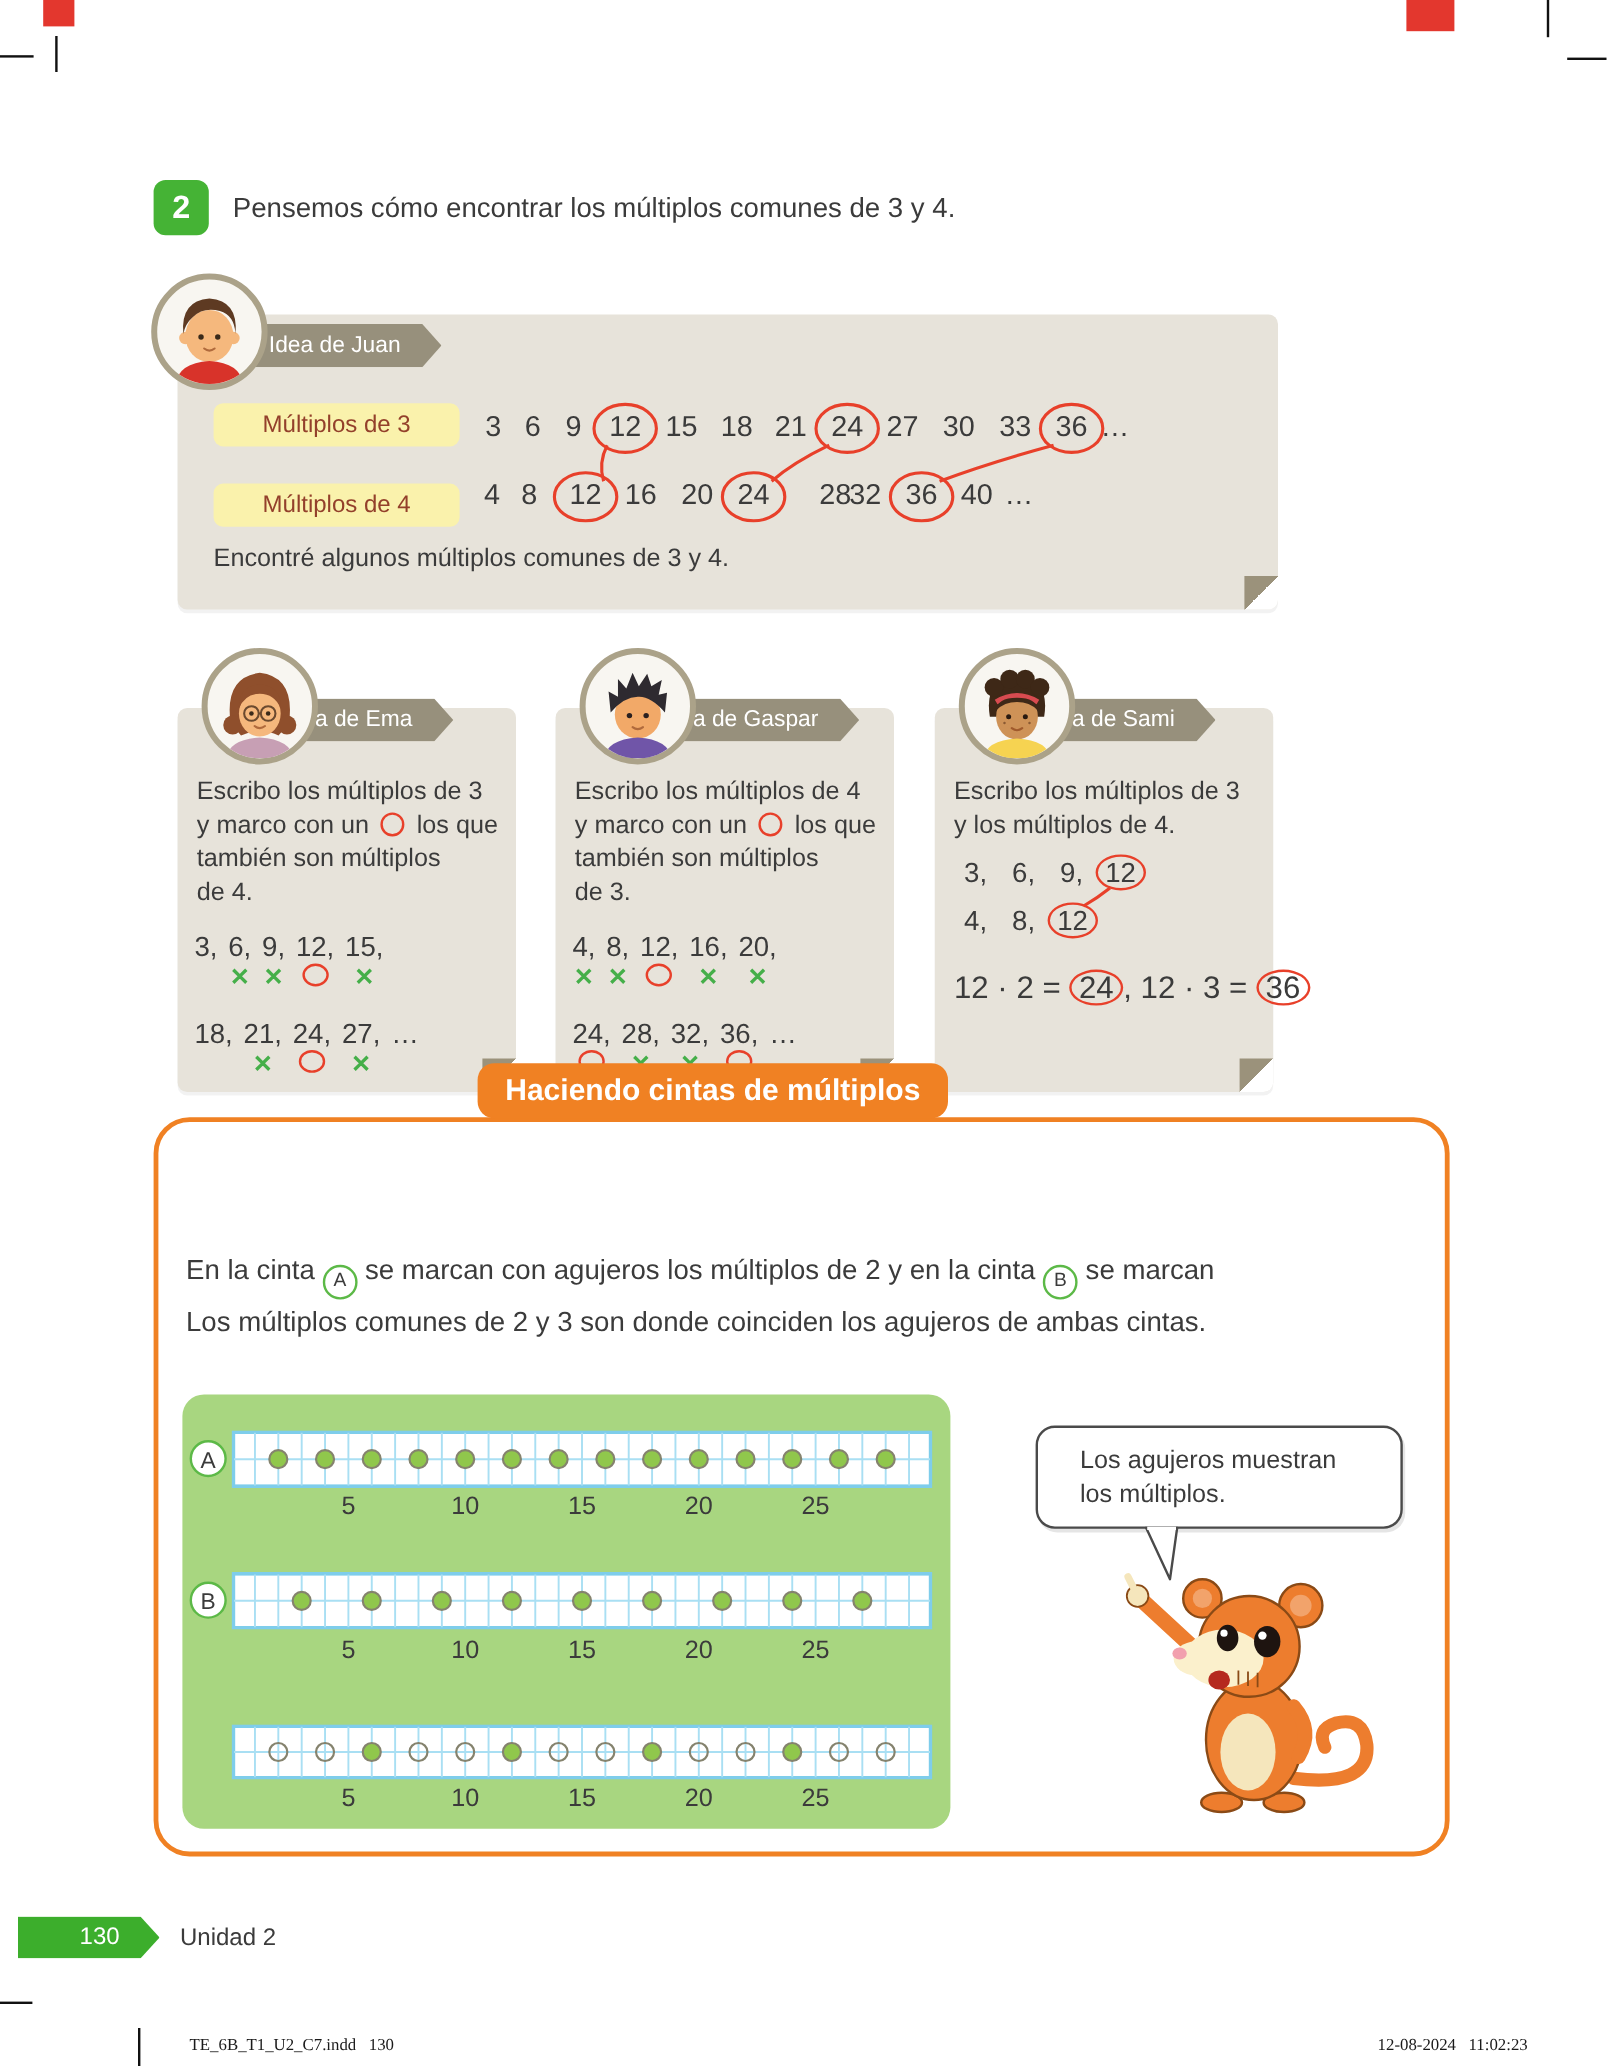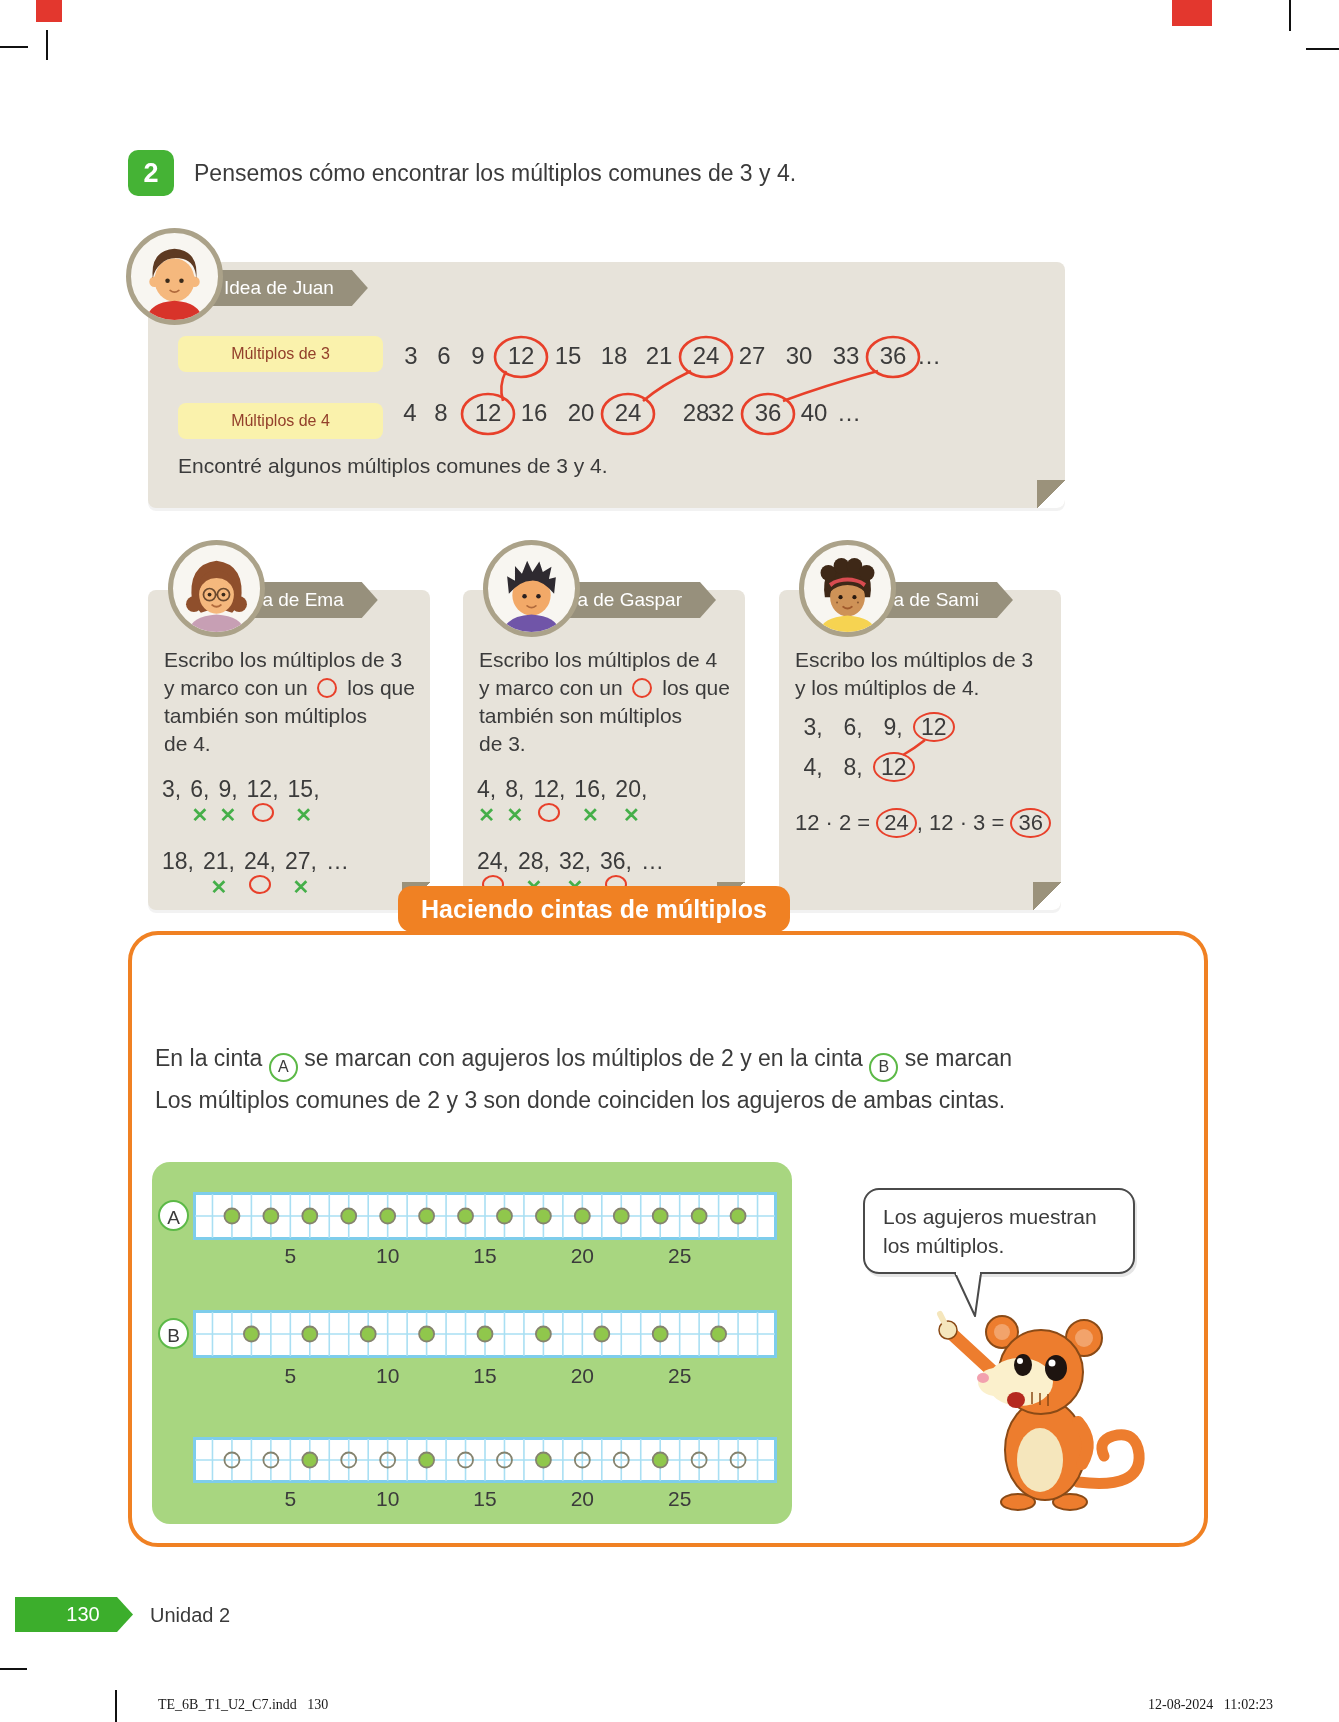--- a/index.html
+++ b/index.html
@@ -15,53 +15,53 @@
   .fold{position:absolute;right:0;bottom:0;width:28px;height:28px;
     background:linear-gradient(315deg,#ffffff 50%,#9B927B 50%);border-bottom-right-radius:8px}
   .ribbon{position:absolute;height:36px;background:#97907C;color:#fff;font-size:19px;line-height:36px;
     padding:0 34px 0 22px;white-space:nowrap;z-index:2;border-radius:4px 0 0 4px;
     clip-path:polygon(0 0,calc(100% - 16px) 0,100% 50%,calc(100% - 16px) 100%,0 100%)}
   .avatar{position:absolute;width:97px;height:97px;border-radius:50%;border:5px solid #ABA289;
     background:#F8F6F1;overflow:hidden;z-index:3;box-sizing:border-box}
   .avatar svg{width:100%;height:100%;display:block}
   
   .ylabel{position:absolute;width:205px;height:36px;background:#FAF2AC;border-radius:8px;color:#93402B;
-    font-size:16px;line-height:36px;text-align:center}
+    font-size:20px;line-height:36px;text-align:center}
   .jnum{position:absolute;transform:translateX(-50%);font-size:24px;line-height:30px;white-space:nowrap}
   .jcap{position:absolute;font-size:21px}
   .redstroke{fill:none;stroke:#E8402A;stroke-width:2.6px}
   
   .idea-text{position:absolute;font-size:21px;line-height:28px}
   .tline{white-space:nowrap}
   .nrow{position:absolute;display:flex;gap:9px}
   .nitem{display:flex;flex-direction:column;align-items:center}
   .nitem .n{font-size:23px;line-height:27px;white-space:nowrap}
   .mark{height:23px;display:flex;align-items:center;justify-content:center;min-width:18px}
   .mx{color:#45AF49;font-size:20px;font-weight:bold}
   .mo{width:15px;height:15px;border:2.5px solid #E8402A;border-radius:50%}
   .inline-o{display:inline-block;width:16px;height:16px;border:2.5px solid #E8402A;border-radius:50%;
     vertical-align:-3px;margin:0 4px}
   .red-ellipse{display:inline-block;border:2.5px solid #E8402A;border-radius:50%;padding:0 6px;line-height:26px}
   .sitem{width:40px;text-align:center;font-size:23px;line-height:30px}
-  .sami-eq{position:absolute;font-size:22px;white-space:nowrap}
+  .sami-eq{position:absolute;font-size:26px;white-space:nowrap}
   .circle-badge{display:inline-flex;width:25px;height:25px;border:2px solid #5CB947;border-radius:50%;
     align-items:center;justify-content:center;font-size:16px;background:#fff;vertical-align:-6px}
   
   .orange-banner{position:absolute;background:#F08123;color:#fff;font-size:25px;font-weight:bold;
     text-align:center;line-height:46px;border-radius:14px;z-index:2}
   .orange-box{position:absolute;border:4px solid #F08123;border-radius:30px;background:#fff;box-sizing:border-box}
   .intro{position:absolute;font-size:23px;line-height:36px}
   .green-panel{position:absolute;background:#A8D680;border-radius:18px}
   .tape-label{position:absolute;width:31px;height:31px;border:2px solid #5CB947;border-radius:50%;
     background:#fff;text-align:center;line-height:31px;font-size:19px;z-index:2;box-sizing:border-box}
   .strip{position:absolute}
   .axis{position:absolute;height:26px}
   .axis span{position:absolute;transform:translateX(-50%);font-size:21px}
   .bubble{position:absolute;background:#fff;border:2px solid #4A4A4A;border-radius:16px;
-    padding:12px 18px;font-size:21px;line-height:29px;box-shadow:2px 3px 0 rgba(0,0,0,.1)}
+    padding:12px 35px;font-size:21px;line-height:29px;box-shadow:2px 3px 0 rgba(0,0,0,.1)}
   
   .footer-badge{position:absolute;background:#3CAE2C;color:#fff;font-size:20px;line-height:35px;
     text-align:center;padding:0 26px 0 44px;
     clip-path:polygon(0 0,calc(100% - 16px) 0,100% 50%,calc(100% - 16px) 100%,0 100%)}
   .unit-label{position:absolute;font-size:20px}
   .print-text{position:absolute;font-family:"Liberation Serif",serif;font-size:14px;color:#1a1a1a;white-space:pre}
   .crop-h{position:absolute;background:#111;height:2px}
   .crop-v{position:absolute;background:#111;width:2px}
   .crop-red{position:absolute;background:#E3372E}
 </style>

